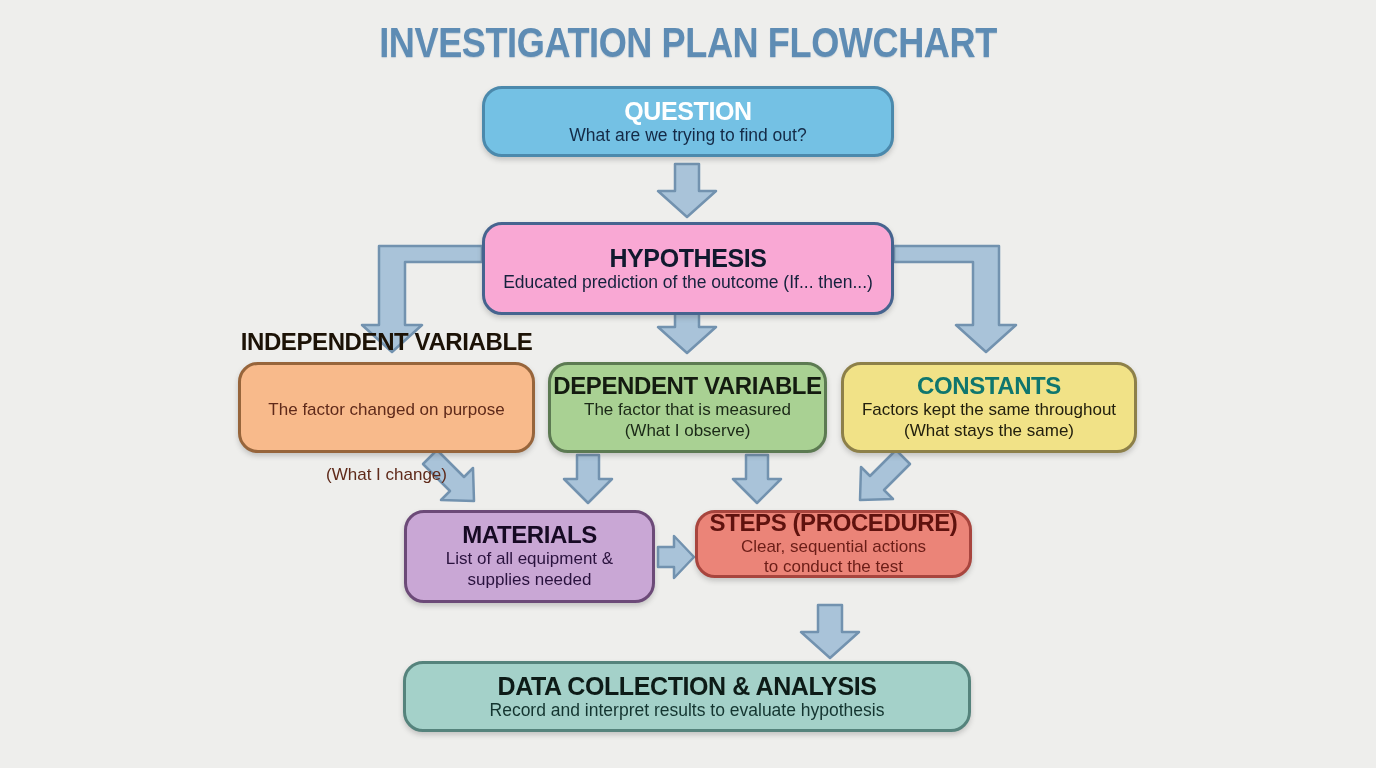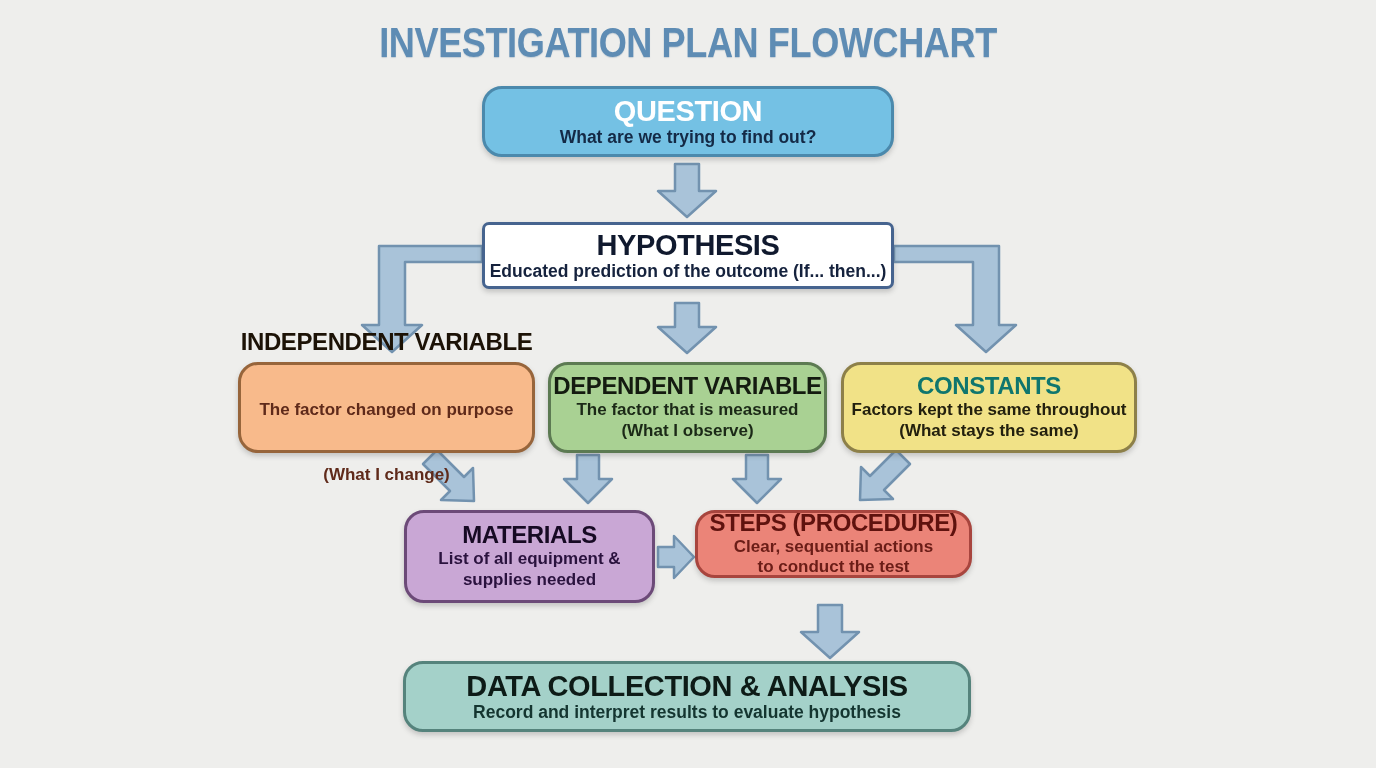--- a/index.html
+++ b/index.html
@@ -19,29 +19,29 @@
   .arrows{position:absolute;left:0;top:0;width:1376px;height:768px;}
   .arrow{fill:#a9c3d9;stroke:#7292af;stroke-width:2.5;stroke-linejoin:round;}
   .box{
     position:absolute;box-sizing:border-box;
     border:3px solid;border-radius:20px;
     display:flex;flex-direction:column;justify-content:center;align-items:center;
     padding:4px 10px;text-align:center;
     box-shadow:0 3px 5px rgba(70,70,70,0.25);
   }
   .box-title{font-weight:700;font-size:24px;line-height:1.12;letter-spacing:-0.4px;white-space:nowrap;}
-  .box-sub{font-weight:700;font-size:17px;line-height:1.22;white-space:nowrap;}
-  .big .box-title{font-size:29px;}
+  .box-sub{font-weight:400;font-size:17px;line-height:1.22;white-space:nowrap;}
+  .big .box-title{font-size:25px;}
   .big .box-sub{font-size:17.5px;}
 
   .question{left:482px;top:86px;width:412px;height:71px;background:#74c1e4;border-color:#4b89ac;}
   .question .box-title{color:#ffffff;}
   .question .box-sub{color:#142a46;}
 
-  .hypothesis{left:482px;top:222px;width:412px;height:67px;background:#ffffff;border-color:#46648f;border-radius:7px;}
+  .hypothesis{left:482px;top:222px;width:412px;height:93px;background:#f9a8d4;border-color:#46648f;}
   .hypothesis .box-title{color:#10192e;}
   .hypothesis .box-sub{color:#15223d;}
 
   .independent{left:238px;top:362px;width:297px;height:91px;background:#f8ba8b;border-color:#97653b;}
   .independent .box-title{color:#1c1206;}
   .independent .box-sub{color:#5f2a1a;margin-top:44px;}
 
   .dependent{left:548px;top:362px;width:279px;height:91px;background:#a9d193;border-color:#5c7a52;}
   .dependent .box-title{color:#141b10;}
   .dependent .box-sub{color:#1b2917;}

